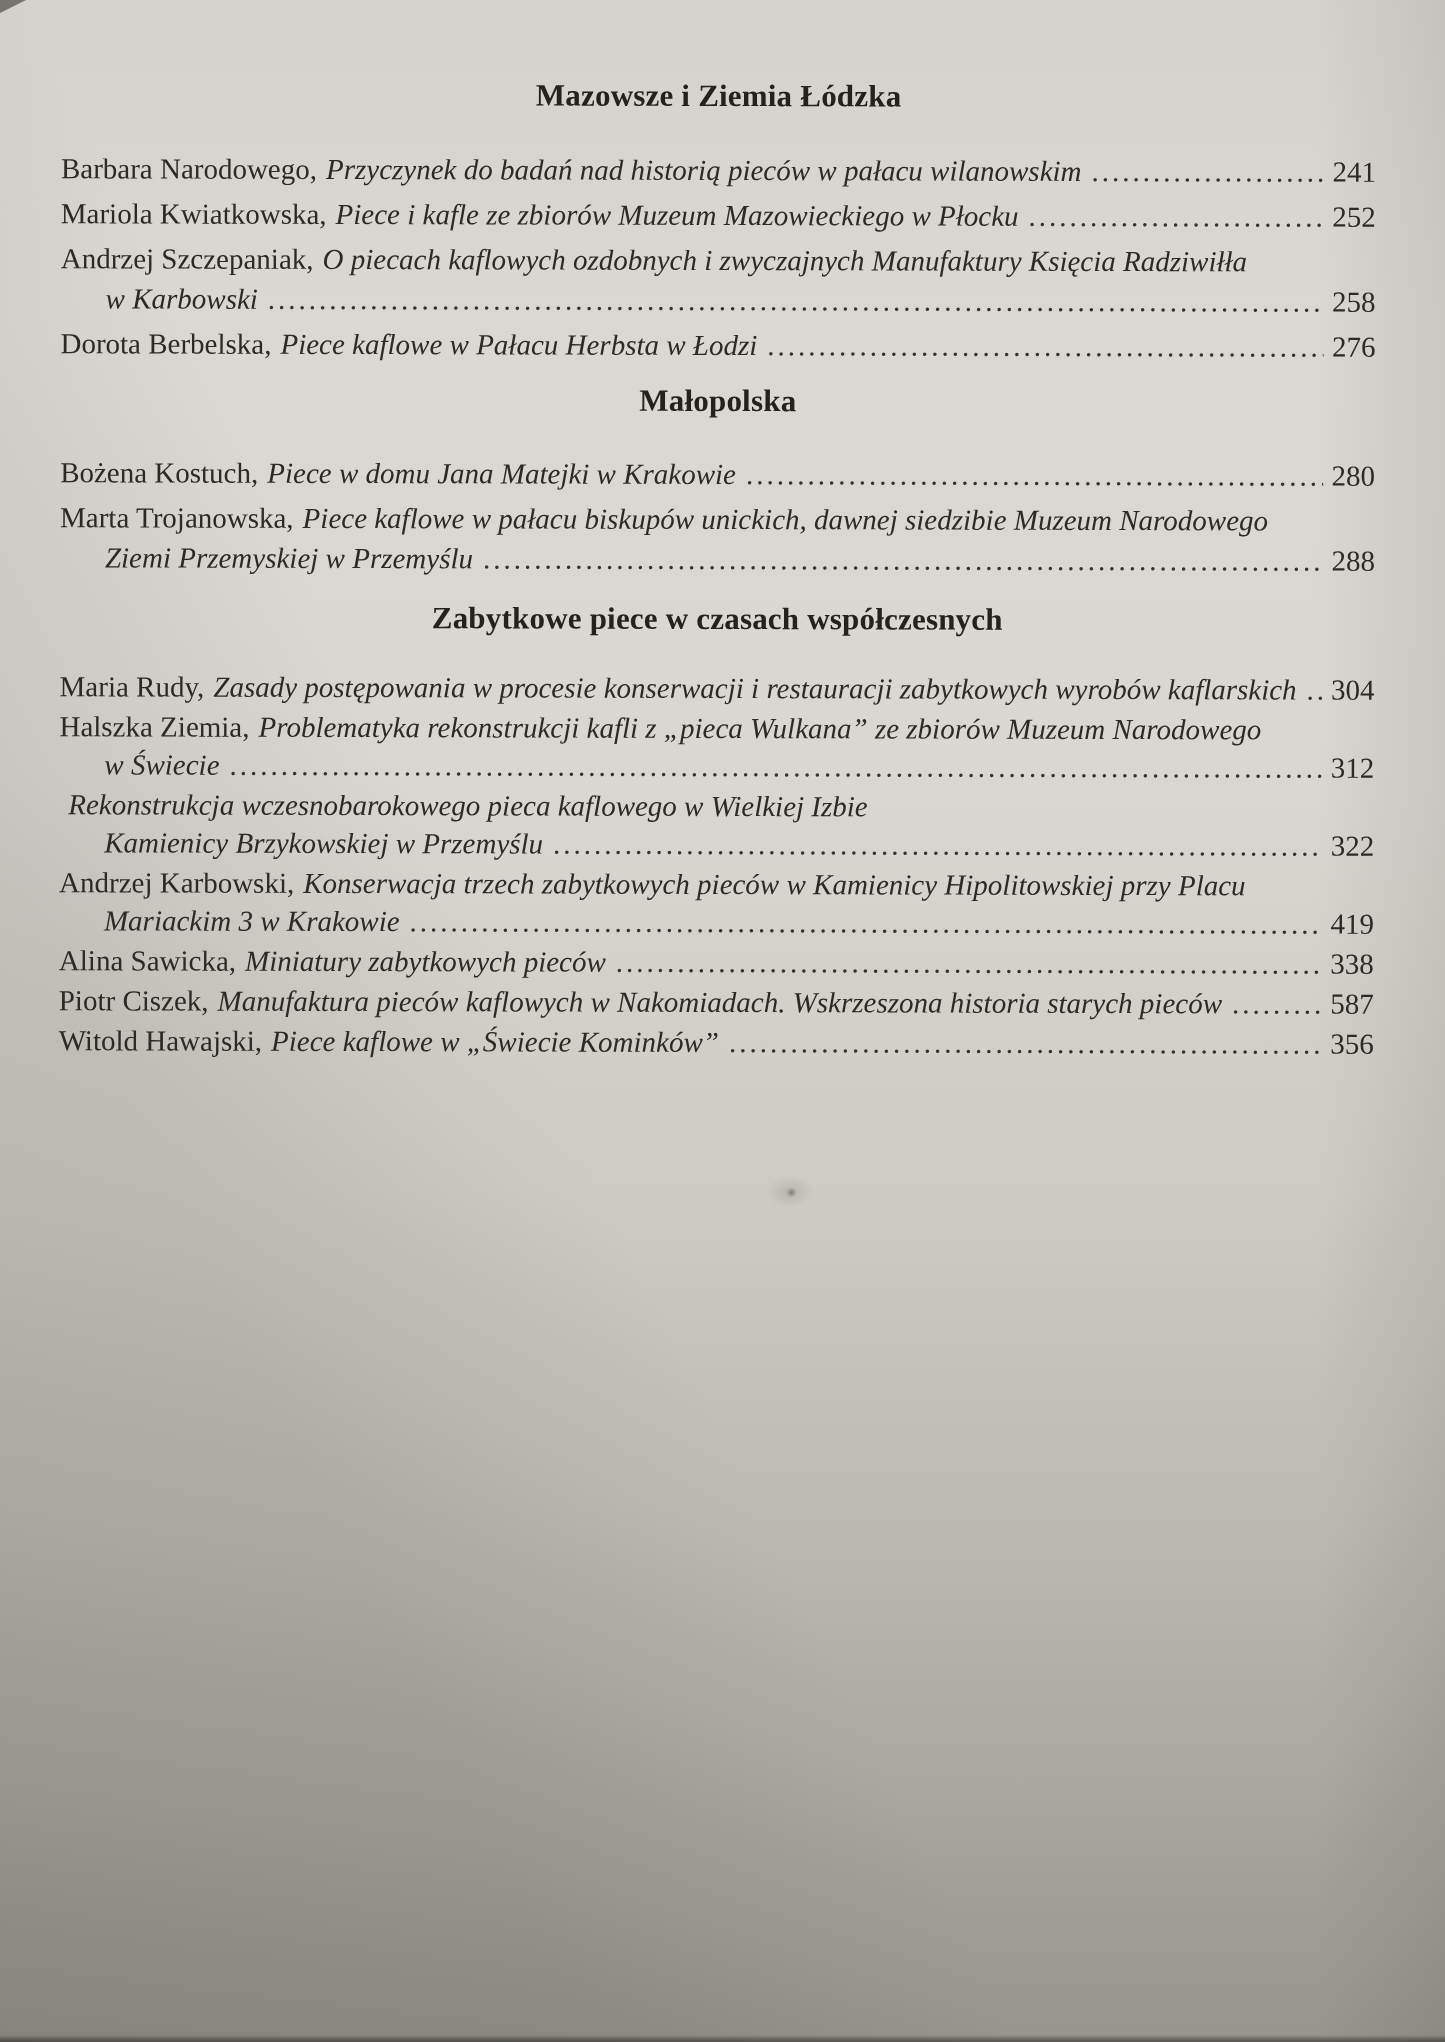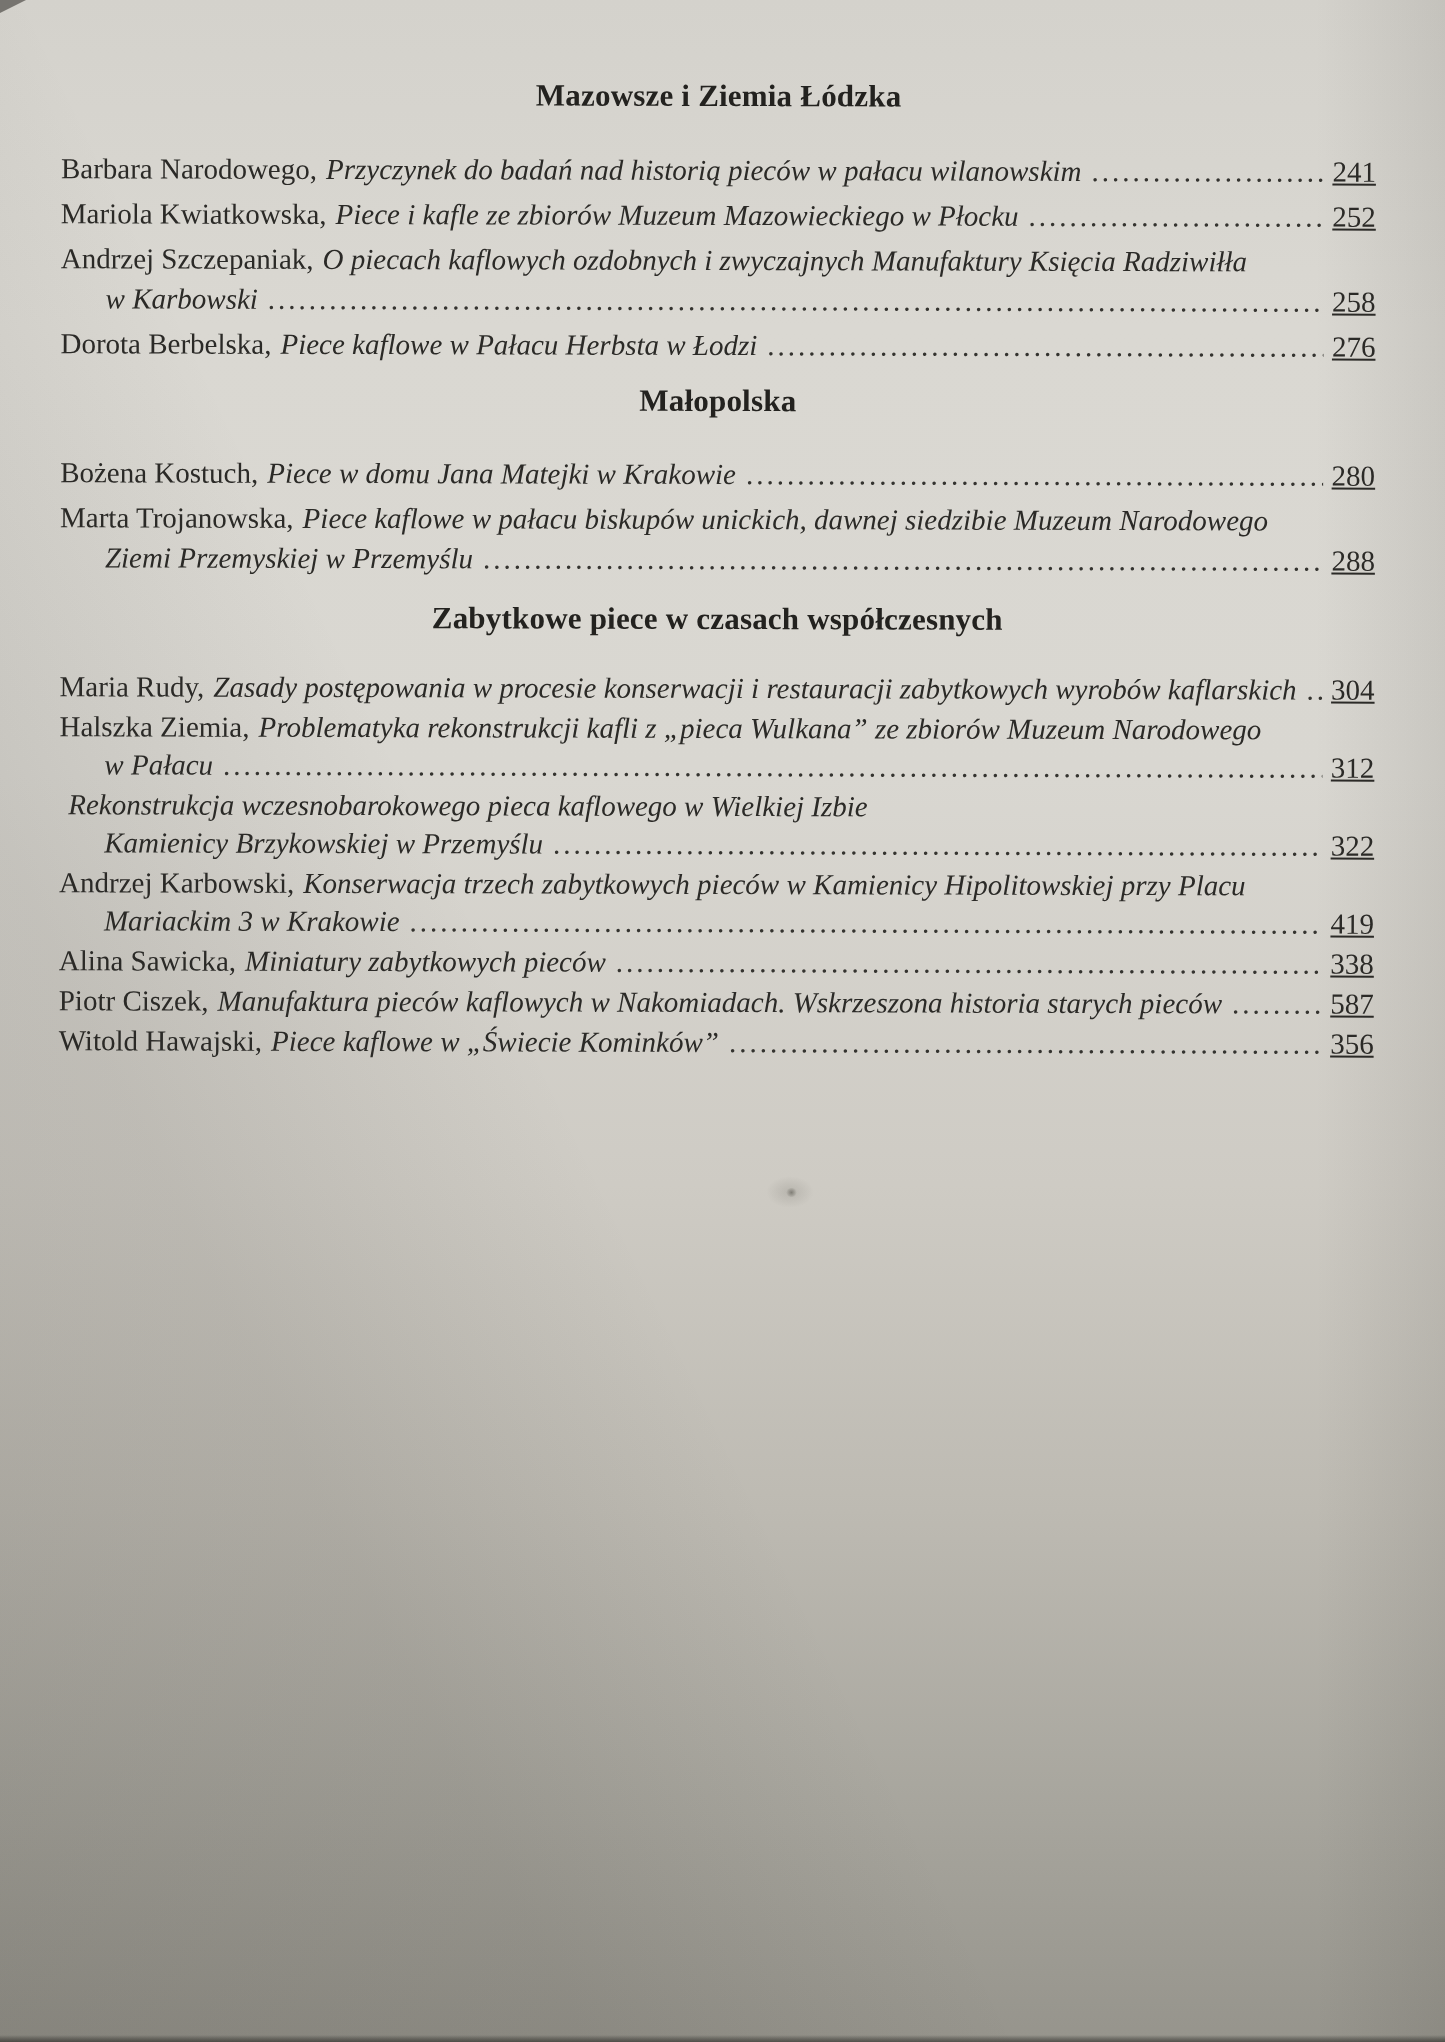--- a/index.html
+++ b/index.html
@@ -51,21 +51,21 @@
   .sec3 .line{line-height:38px;}
   .author{font-style:normal;flex:0 0 auto;}
   .title{font-style:italic;margin-left:9px;flex:0 0 auto;}
   .cont{padding-left:45px;}
   .cont .title{margin-left:0;}
   .leader{
     flex:1 1 auto;min-width:0;overflow:hidden;
     letter-spacing:3px;margin-left:10px;margin-right:9px;
     color:#34332f;
   }
-  .page-num{flex:0 0 auto;font-style:normal;color:#2b2a27;text-decoration:underline;}
+  .page-num{flex:0 0 auto;font-style:normal;color:#2b2a27;}
 </style>
 </head>
 <body>
 
 <div class="corner-shadow"></div>
 <div class="smudge"></div>
 <div class="speck"></div>
 
 <div class="content">
 
@@ -155,21 +155,21 @@
           <span class="page-num">304</span>
         </div>
       </div>
 
       <div class="entry">
         <div class="line">
           <span class="author">Halszka Ziemia,</span>
           <span class="title">Problematyka rekonstrukcji kafli z „pieca Wulkana” ze zbiorów Muzeum Narodowego</span>
         </div>
         <div class="line cont">
-          <span class="title">w Pałacu</span>
+          <span class="title">w Świecie</span>
           <span class="leader">............................................................................................................................................................................................................................................................................................................</span>
           <span class="page-num">312</span>
         </div>
       </div>
 
       <div class="entry">
         <div class="line">
           <span class="title">Rekonstrukcja wczesnobarokowego pieca kaflowego w Wielkiej Izbie</span>
         </div>
         <div class="line cont">

